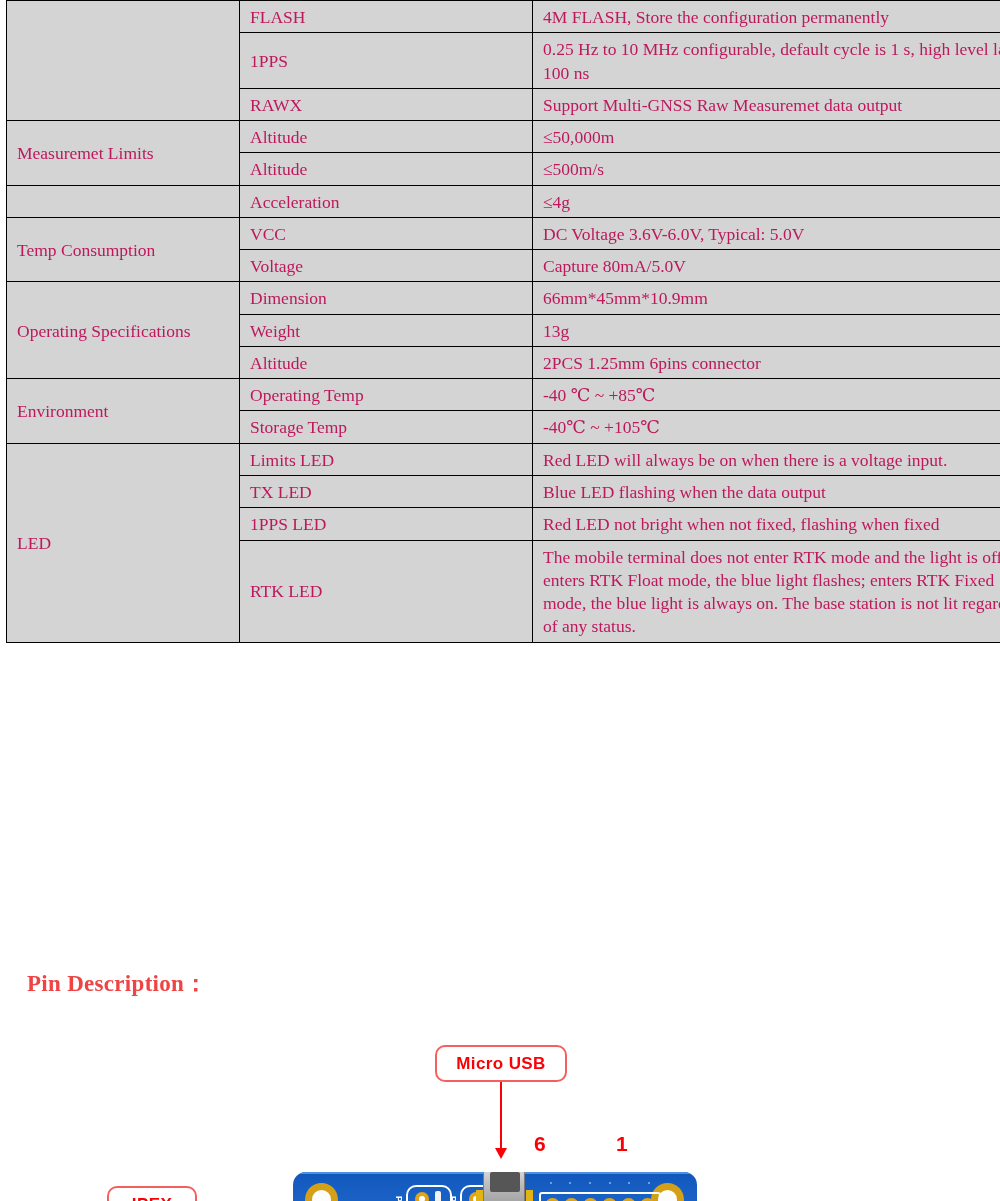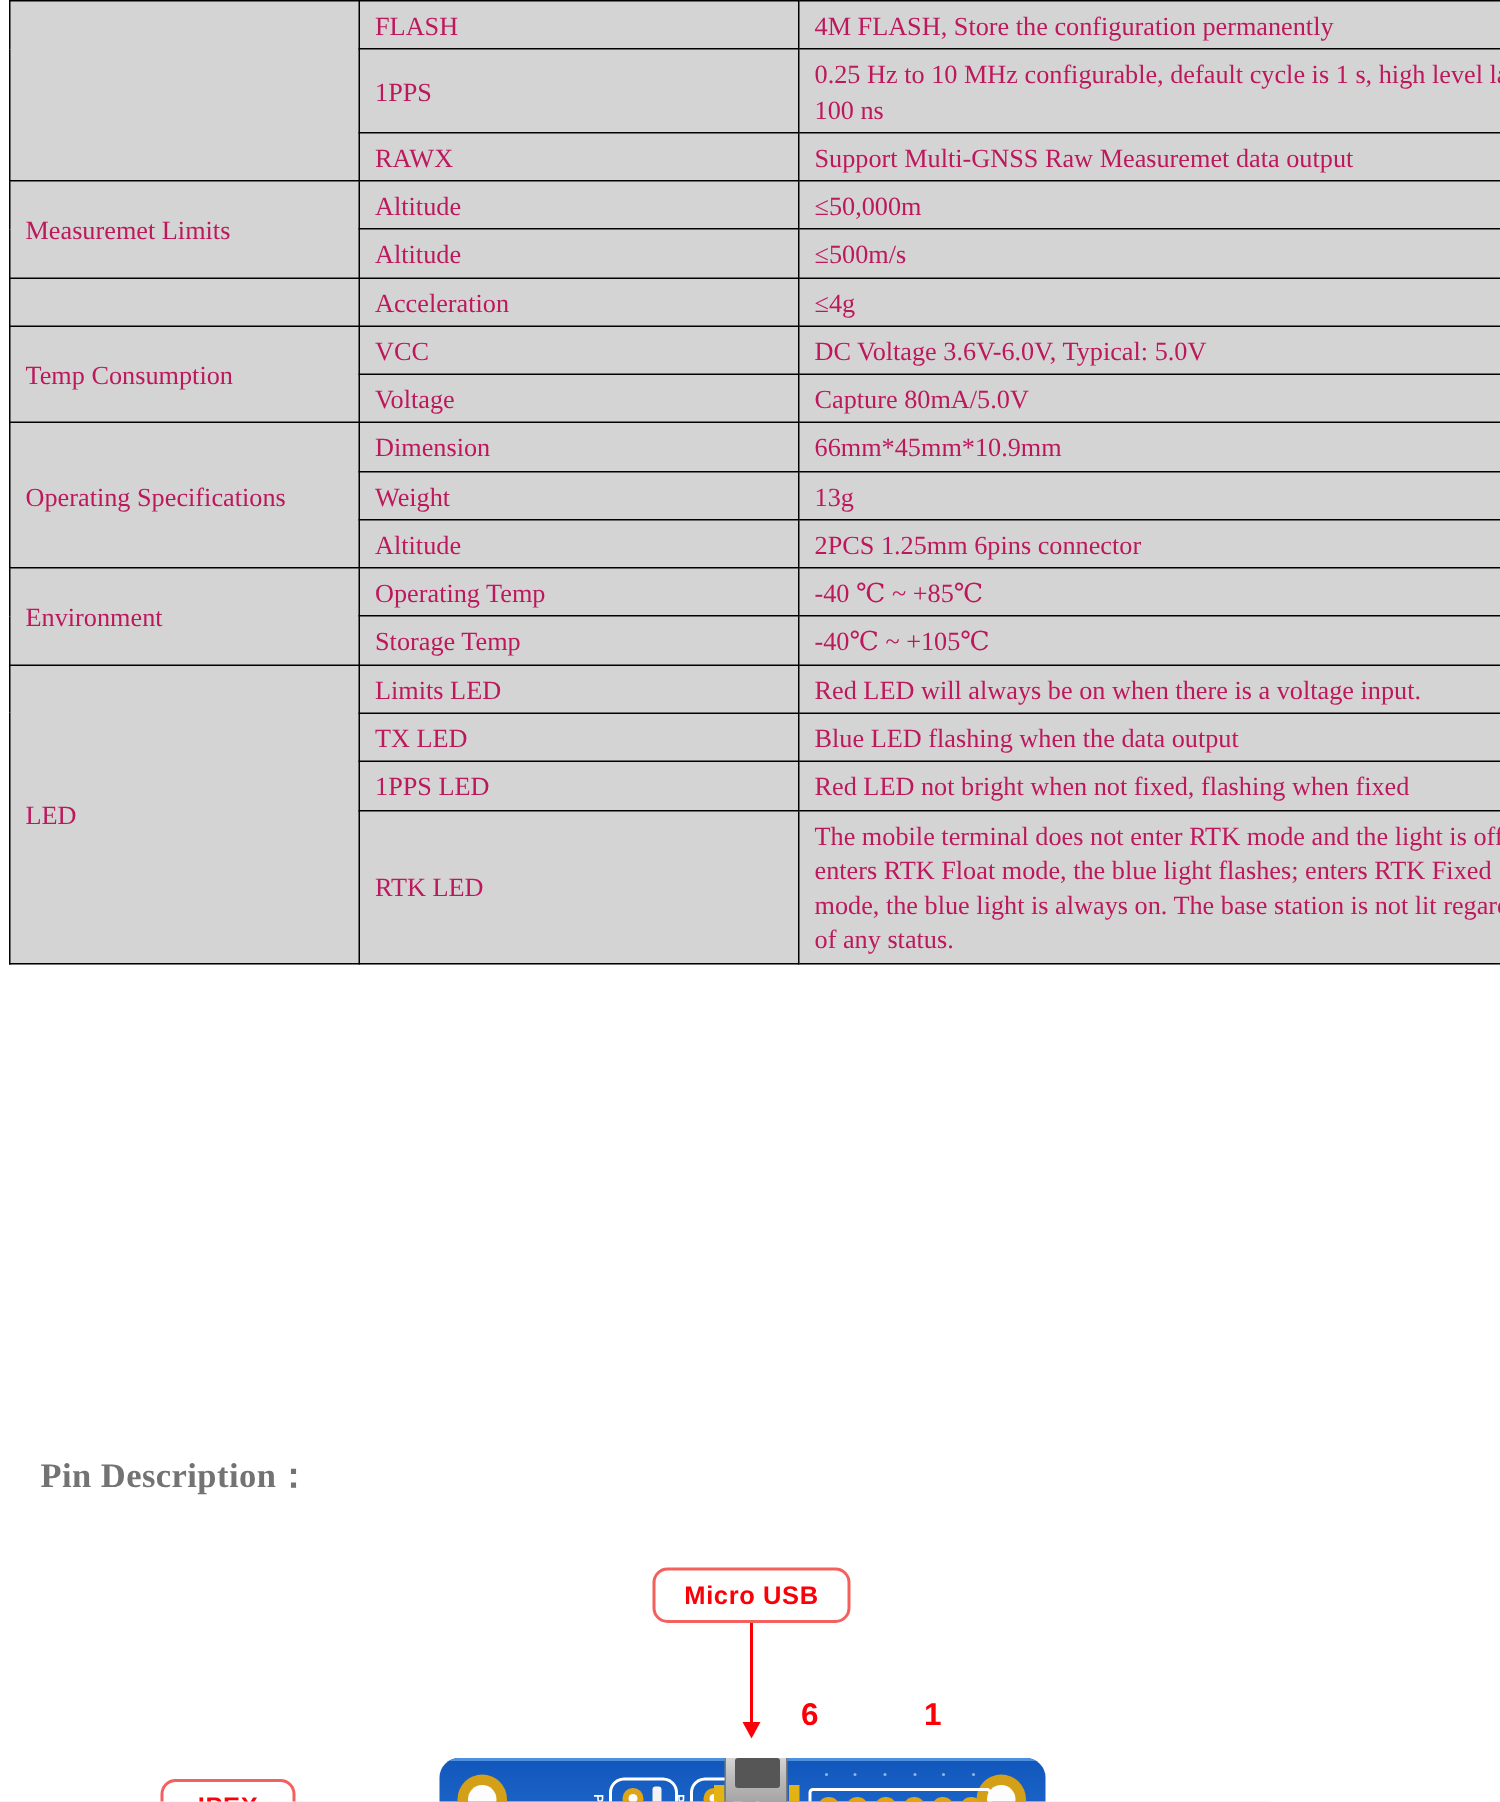--- a/index.html
+++ b/index.html
@@ -49,21 +49,21 @@
 
   
   .pin-heading {
     position: absolute;
     left: 27px;
     top: 968px;
     font-family: "Liberation Serif", "DejaVu Serif", serif;
     font-size: 23px;
     font-weight: bold;
     letter-spacing: 0.3px;
-    color: #737373;
+    color: #ef4444;
     white-space: nowrap;
   }
 
   
   .diagram {
     position: absolute;
     left: 0;
     top: 1020px;
     width: 1000px;
     height: 181px;

